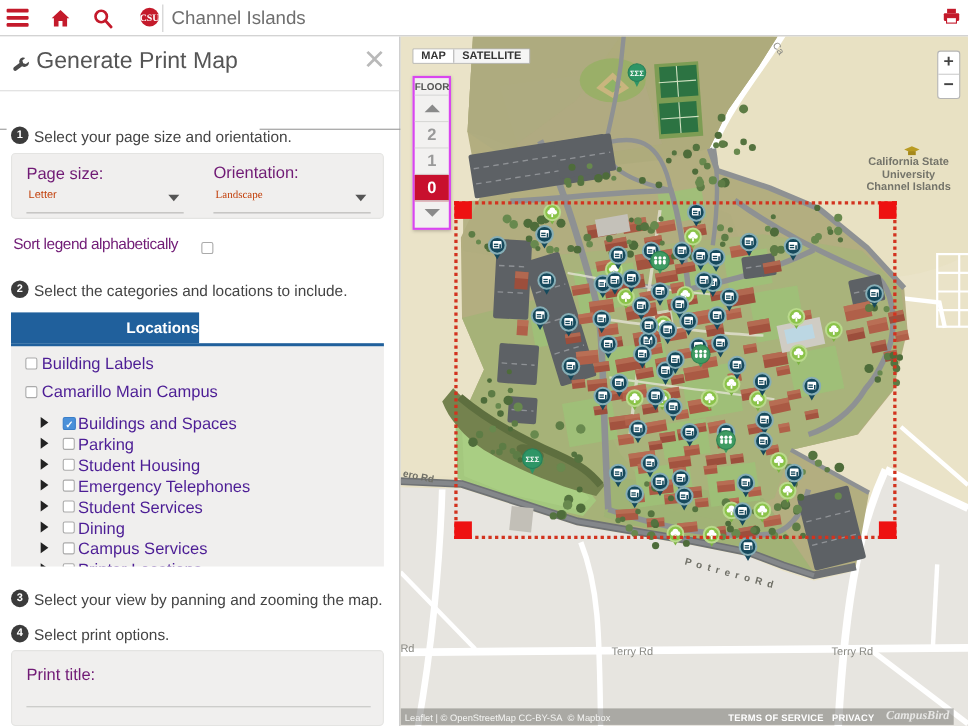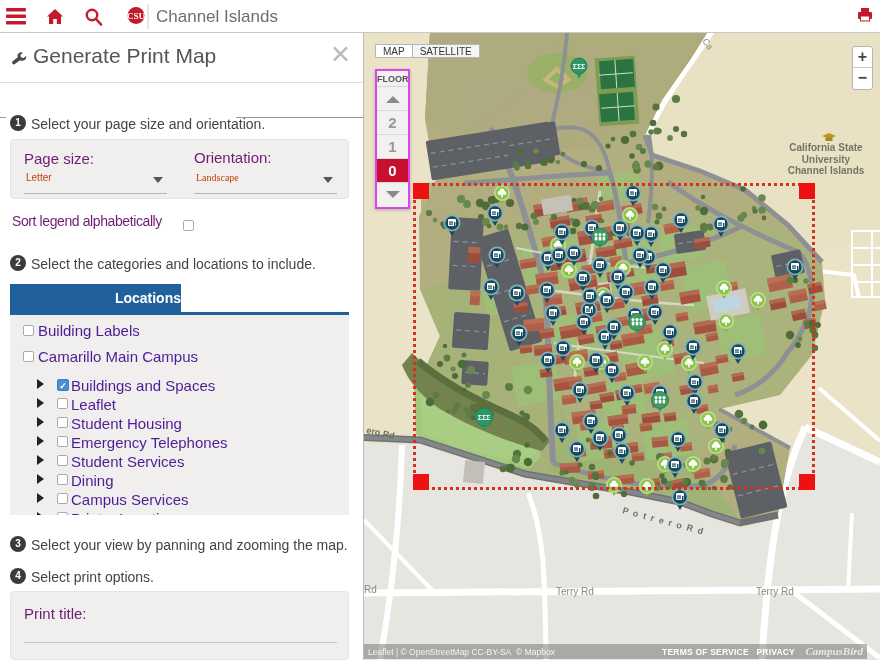--- a/index.html
+++ b/index.html
@@ -20,21 +20,21 @@
 .cb{position:absolute;width:11px;height:11px;background:#fff;border:1px solid #aaa;border-radius:2px;}
 .cbchk{position:absolute;width:12px;height:12px;background:#4a90d9;border:1px solid #3a7ec9;border-radius:2px;color:#fff;font-size:9px;text-align:center;line-height:12px;font-weight:bold;}
 .tri{position:absolute;width:0;height:0;border-top:5px solid transparent;border-bottom:5px solid transparent;border-left:7px solid #222;}
 .item{position:absolute;font-size:15px;color:#4c1d95;}
 #tab{position:absolute;left:10px;top:251px;width:171px;height:28px;background:#20609c;color:#fff;font-weight:bold;font-size:14px;text-align:right;line-height:28px;}
 #tabline{position:absolute;left:10px;top:279px;width:339px;height:3px;background:#20609c;}
 #listbox{position:absolute;left:10px;top:282px;width:339px;height:200px;background:#f0efee;overflow:hidden;}
 #map{position:absolute;left:364px;top:33px;width:516px;height:627px;overflow:hidden;background:#e9e2c6;}
 .mctl{position:absolute;z-index:10;}
 #tabsmap{left:11px;top:11px;height:14px;border:1px solid #b5b5b5;background:#eee;border-radius:1px;}
-#tabsmap div{display:inline-block;height:12px;padding:0 7px;font-size:10px;font-weight:normal;color:#333;line-height:13px;vertical-align:top;}
+#tabsmap div{display:inline-block;height:12px;padding:0 7px;font-size:10px;font-weight:bold;color:#333;line-height:13px;vertical-align:top;}
 #floorctl{left:11px;top:36px;width:35px;background:#f2f1f0;border:2px solid #d946ef;box-shadow:0 1px 3px rgba(0,0,0,.25);}
 #floorctl .fl{font-size:9px;color:#555;font-weight:bold;text-align:center;padding:3px 0 2px;border-bottom:1px solid #d8d8d6;}
 #floorctl .fb{height:24px;text-align:center;color:#999;font-size:15px;font-weight:bold;line-height:24px;border-bottom:1px solid #d8d8d6;}
 #floorctl .fb.on{background:#c8102e;color:#fff;}
 #zoomctl{left:488px;top:13px;width:21px;height:44px;background:#fff;border:1px solid #b5b5b5;border-radius:3px;}
 #zoomctl div{height:21px;text-align:center;font-size:16px;font-weight:bold;color:#444;line-height:20px;}
 #zoomctl div:first-child{border-bottom:1px solid #ccc;}
 #attrib{position:absolute;left:0;bottom:1px;width:503px;height:15px;background:rgba(95,95,92,0.45);z-index:11;}
 #attrib .l{position:absolute;left:4px;top:3px;font-size:8.5px;color:#f4f4f2;}
 #attrib .r{position:absolute;right:72px;top:3px;font-size:8.5px;color:#fff;font-weight:bold;letter-spacing:.2px;}
@@ -107,21 +107,21 @@
   <div id="listbox">
     <div class="cb" style="left:13px;top:10px;"></div>
       <div class="item" style="left:28px;top:7px;">Building Labels</div>
     <div class="cb" style="left:13px;top:36px;"></div>
       <div class="item" style="left:28px;top:33px;">Camarillo Main Campus</div>
     <div class="tri" style="left:27px;top:64px;"></div>
       <div class="cbchk" style="left:47px;top:64px;">✓</div>
       <div class="item" style="left:61px;top:62px;">Buildings and Spaces</div>
     <div class="tri" style="left:27px;top:83px;"></div>
       <div class="cb" style="left:47px;top:83px;"></div>
-      <div class="item" style="left:61px;top:81px;">Leaflet</div>
+      <div class="item" style="left:61px;top:81px;">Parking</div>
     <div class="tri" style="left:27px;top:102px;"></div>
       <div class="cb" style="left:47px;top:102px;"></div>
       <div class="item" style="left:61px;top:100px;">Student Housing</div>
     <div class="tri" style="left:27px;top:121px;"></div>
       <div class="cb" style="left:47px;top:121px;"></div>
       <div class="item" style="left:61px;top:119px;">Emergency Telephones</div>
     <div class="tri" style="left:27px;top:140px;"></div>
       <div class="cb" style="left:47px;top:140px;"></div>
       <div class="item" style="left:61px;top:138px;">Student Services</div>
     <div class="tri" style="left:27px;top:159px;"></div>

